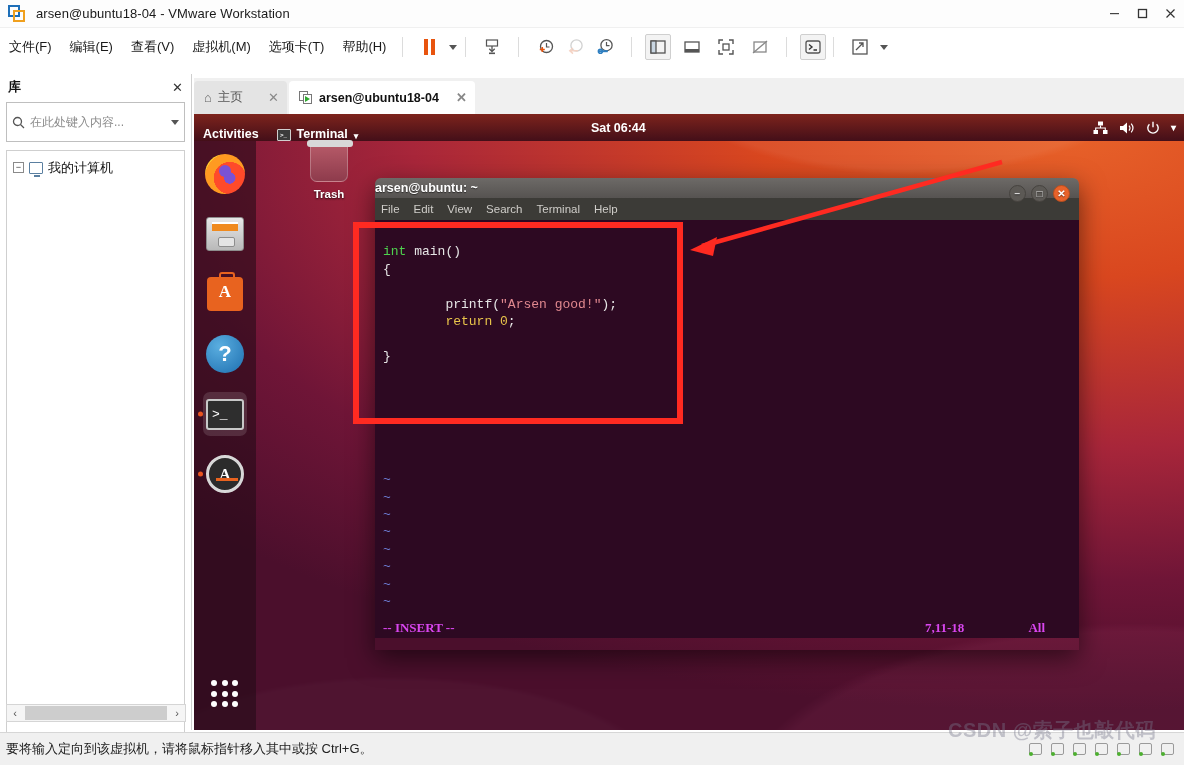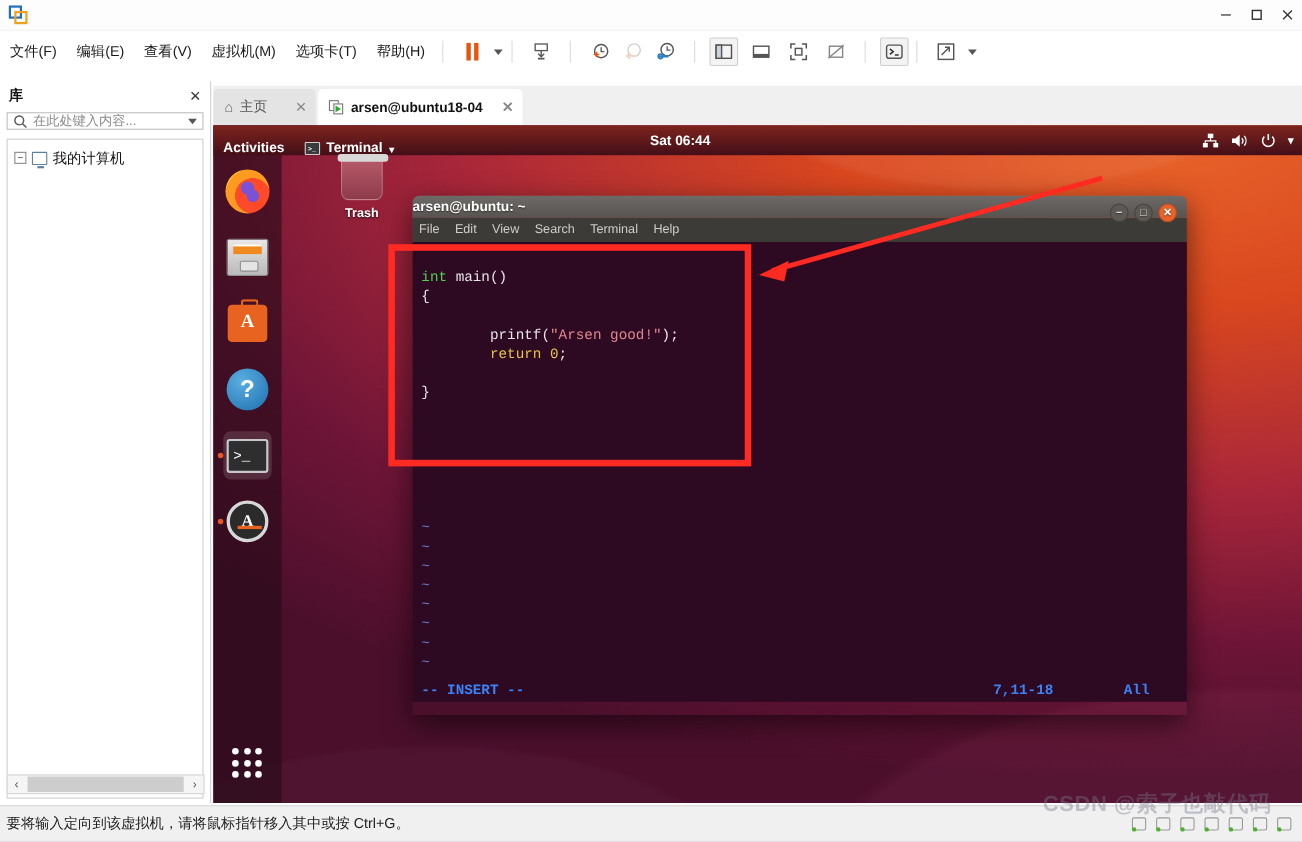--- a/index.html
+++ b/index.html
@@ -59,21 +59,21 @@
 
   
   .library {
     position:absolute; left:0; top:74px; width:192px; height:656px;
     background:#ffffff; border-right:1px solid #cfcfcf;
   }
   .lib-head { height:26px; display:flex; align-items:center; padding:0 8px; }
   .lib-title { font-size:13px; color:#111; font-weight:bold; }
   .lib-close { margin-left:auto; font-size:13px; color:#333; }
   .lib-search {
-    margin:2px 6px 0 6px; height:16px; border:1px solid #bfbfbf; background:#fff;
+    margin:2px 6px 0 6px; height:40px; border:1px solid #bfbfbf; background:#fff;
     display:flex; align-items:center; gap:5px; padding:0 5px;
   }
   .lib-search .ph { font-size:12px; color:#8a8a8a; flex:1; overflow:hidden; white-space:nowrap; }
   .lib-tree { margin:8px 6px 0 6px; border:1px solid #cfcfcf; height:600px; background:#fff; padding-top:6px; }
   .tree-row { display:flex; align-items:center; gap:5px; height:21px; padding-left:6px; font-size:13px; color:#111; }
   .tree-row.child { padding-left:24px; }
   .expander { width:11px;height:11px;border:1px solid #8a8a8a;background:#fff;display:flex;align-items:center;justify-content:center;font-size:9px;line-height:9px;color:#333;flex:0 0 auto;}
   .sel-label { background:#2b6fd6; color:#fff; padding:0 2px; border:1px dotted #b97d2a; outline:1px solid #c98a2a; white-space:nowrap; overflow:hidden; }
   .mon-ico{width:14px;height:12px;border:1.6px solid #5a7fa0;border-radius:1px;flex:0 0 auto;position:relative;}
   .mon-ico::after{content:"";position:absolute;left:4px;bottom:-4px;width:6px;height:2px;background:#5a7fa0;}
@@ -155,21 +155,21 @@
   .wbtns{position:absolute;right:9px;top:7px;display:flex;gap:5px;}
   .wbtn{width:17px;height:17px;border-radius:50%;background:#5c5955;border:1px solid #46433f;display:flex;align-items:center;justify-content:center;color:#ddd;font-size:10px;line-height:1;}
   .wbtn.close{background:#e8622a;border-color:#b84d1d;color:#fff;}
   .term-menu{height:22px;background:#3c3b37;color:#cfcdc9;font-size:11.5px;display:flex;align-items:center;gap:14px;padding-left:6px;}
   .term-body{height:418px;background:#2d0922;position:relative;overflow:hidden;
     font-family:"Liberation Mono","DejaVu Sans Mono",monospace;font-size:13px;line-height:17.4px;color:#e6e6e6;padding:6px 8px 0 8px;}
   .term-body pre{font-family:inherit;font-size:inherit;line-height:inherit;white-space:pre;}
   .c-inc{color:#5ec8e8;} .c-hdr{color:#e48fa0;} .c-kw{color:#4ed14e;}
   .c-str{color:#e0888f;} .c-ret{color:#e8c44a;text-align:right;} .c-num{color:#e8c44a;} .c-tilde{color:#6f7fd8;}
   .term-status{position:absolute;left:0;bottom:0;width:100%;height:20px;display:flex;align-items:center;
-    font-family:Liberation Mono, monospace;font-size:13px;color:#3b82f6;padding:0 8px;font-weight:bold;}
+    font-family:Liberation Serif, serif;font-size:13px;color:#d946ef;padding:0 8px;font-weight:bold;}
   .ts-pos{margin-left:auto;margin-right:64px;}
   .ts-all{margin-right:26px;}
 
   
   .red-box{position:absolute;left:159px;top:108px;width:330px;height:202px;border:6px solid #ff2a21;pointer-events:none;}
   .red-arrow{position:absolute;left:0;top:0;width:990px;height:616px;pointer-events:none;}
 
   
   .statusbar{position:absolute;left:0;bottom:0;width:1184px;height:33px;background:#f0f0f0;border-top:1px solid #d6d6d6;display:flex;align-items:center;}
   .status-text{font-size:13px;color:#222;padding-left:6px;}
@@ -184,20 +184,21 @@
 </head>
 <body>
 
 <div class="app">
 
   <div class="titlebar">
     <div class="vm-logo">
       <div class="sq1"></div>
         <div class="sq2"></div>
     </div>
+    <div class="title-text">arsen@ubuntu18-04 - VMware Workstation</div>
     <div class="win-btns">
       <div class="win-btn">
         <svg width="11" height="11" viewBox="0 0 11 11">
             <rect x="1" y="5" width="9" height="1.2" fill="#444"></rect>
           </svg>
       </div>
       <div class="win-btn">
         <svg width="11" height="11" viewBox="0 0 11 11">
             <rect x="1.5" y="1.5" width="8" height="8" fill="none" stroke="#333" stroke-width="1.3"></rect>
           </svg>

